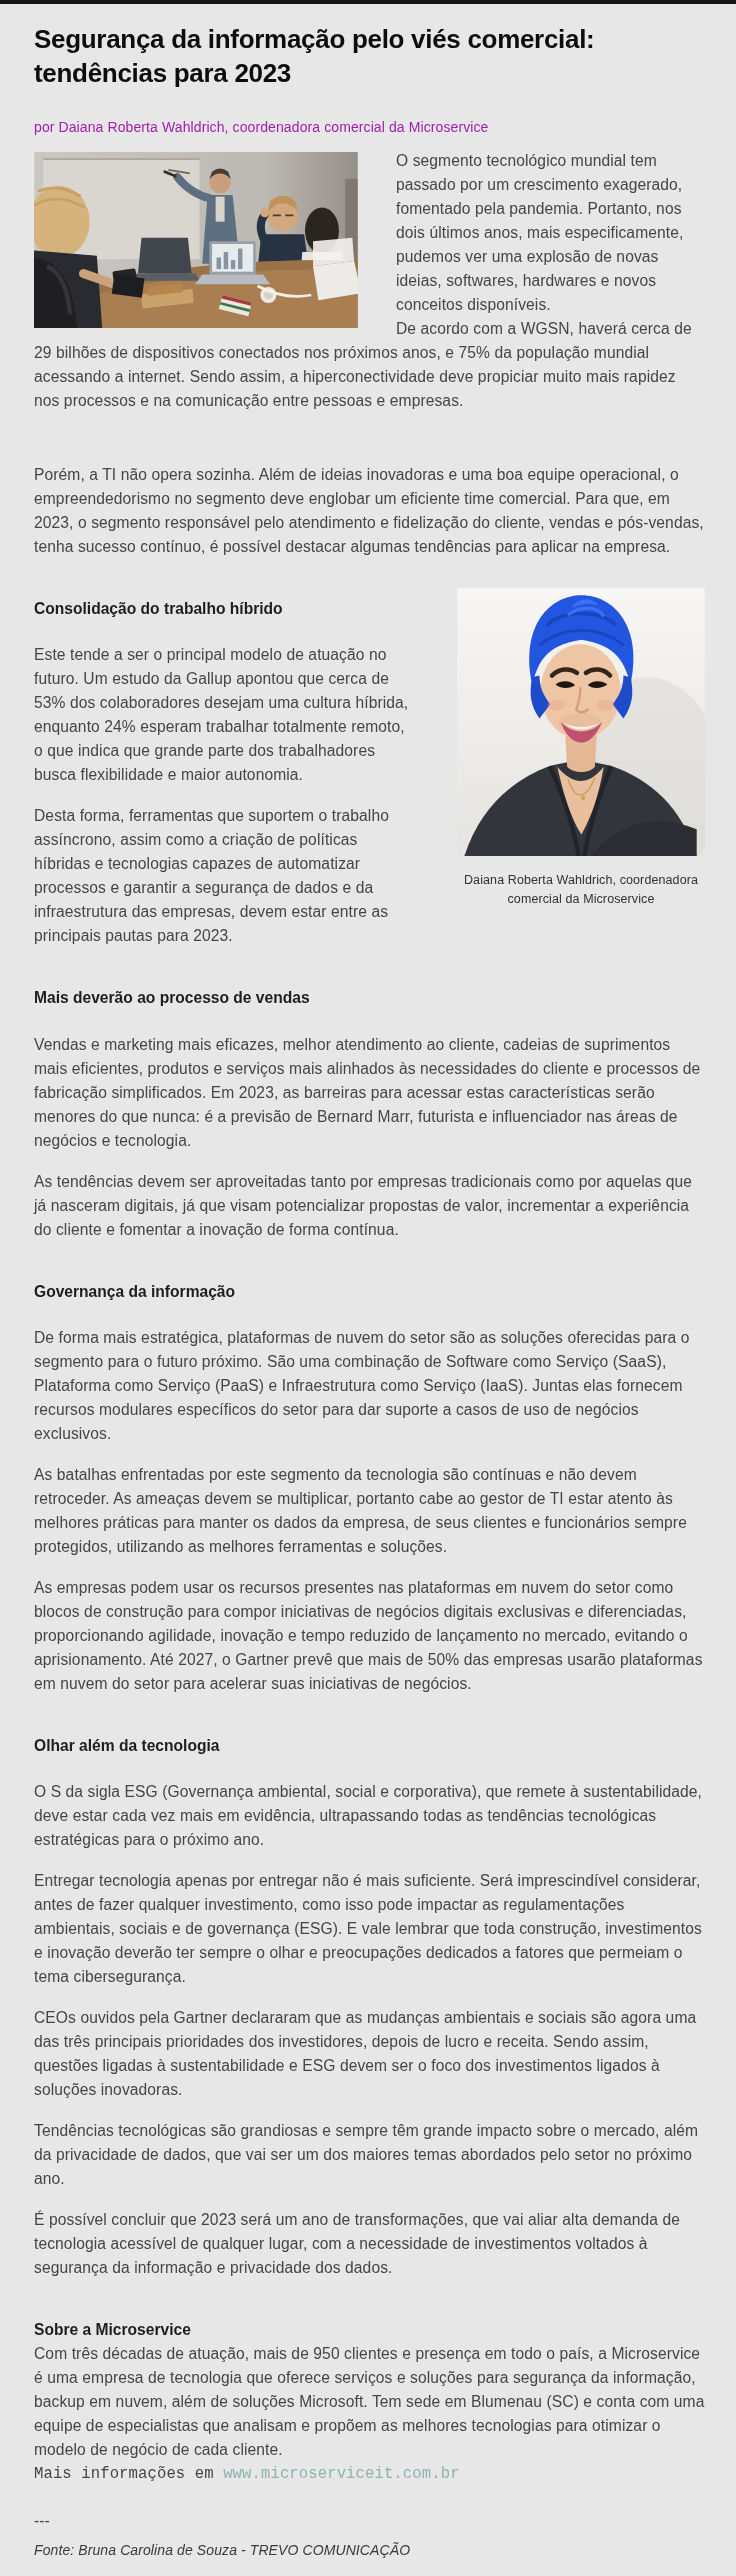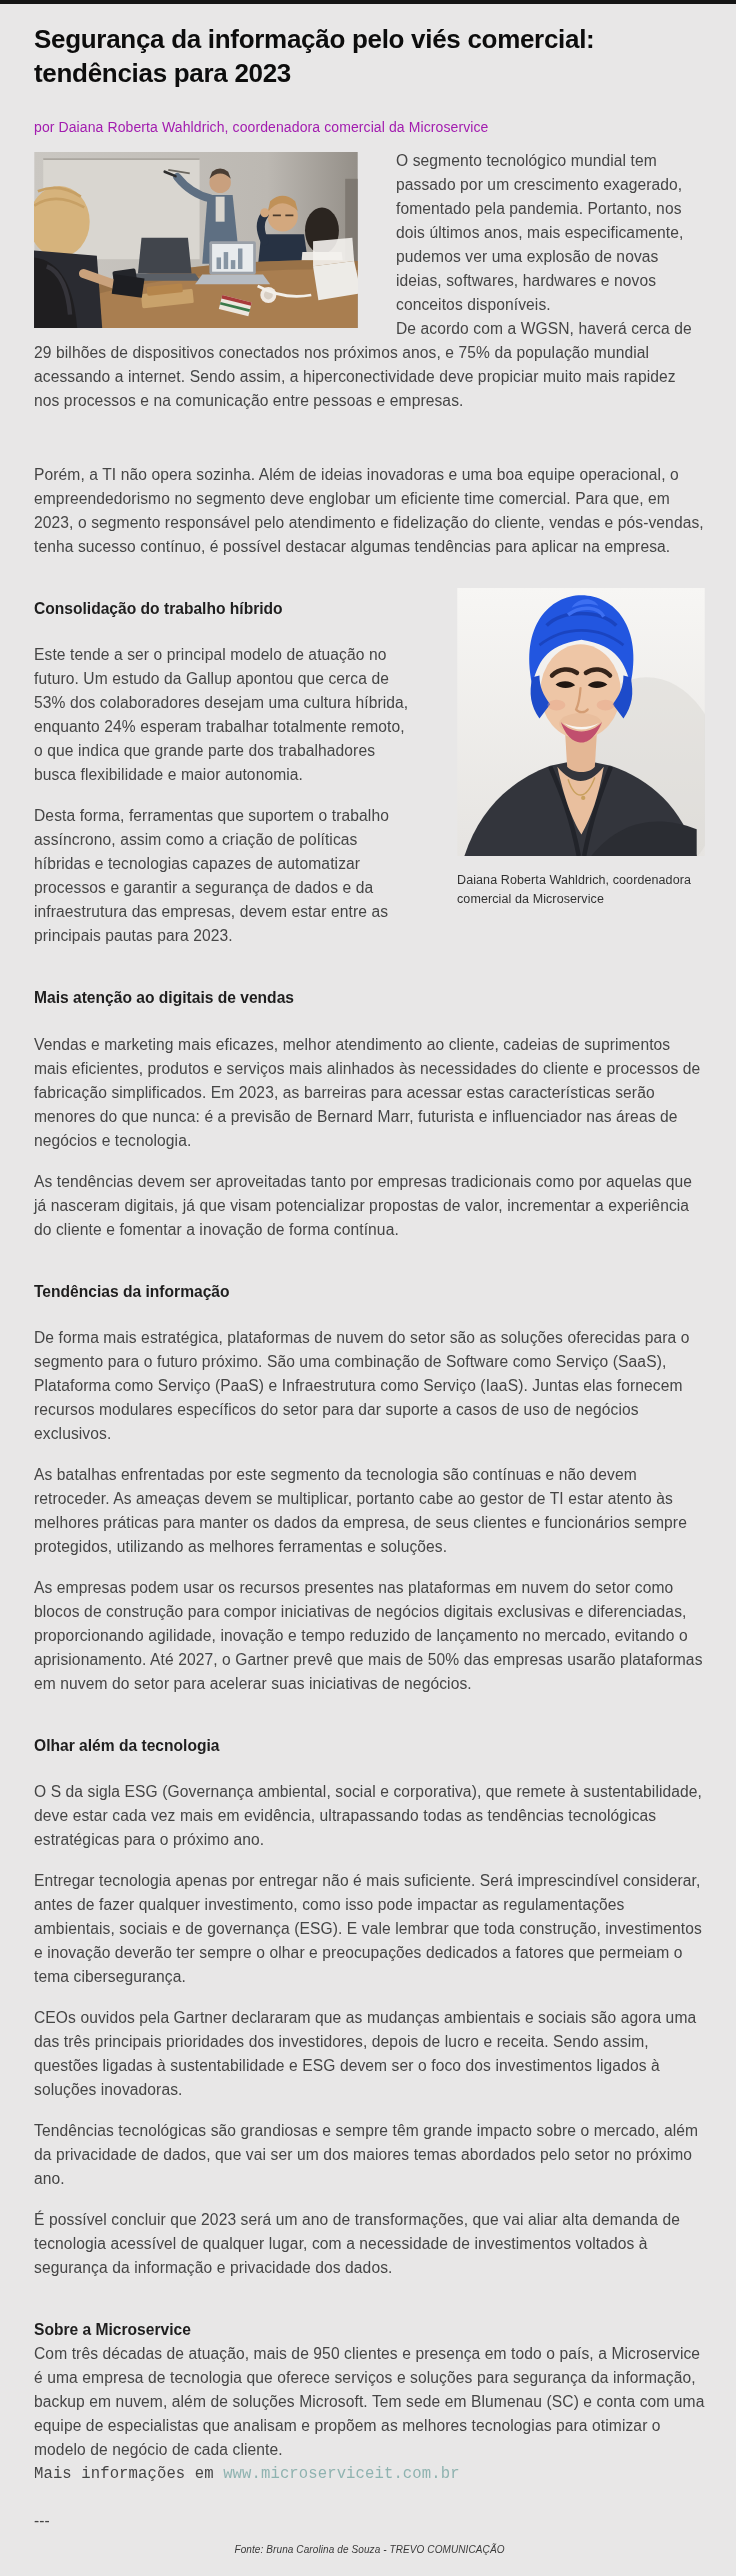--- a/index.html
+++ b/index.html
@@ -11,26 +11,26 @@
   article{display:flow-root;}
   article p{font-size:15.6px;line-height:24px;margin:0 0 17px;letter-spacing:0.1px;}
   p.nogap{margin-bottom:0;}
   p.gap{margin-top:50px;}
   h2{font-size:15.6px;line-height:24px;font-weight:700;color:#1e1e1e;margin:38px 0 22.4px;}
   h2.about-h{margin-bottom:0;}
   p.about-body{margin-bottom:0;}
   p.moreinfo{margin-bottom:0;font-family:Liberation Mono, monospace;}
   .link{color:#8fb3b0;text-decoration:none;cursor:pointer;}
   p.sep{margin:23px 0 0;}
-  p.fonte{font-size:10px;line-height:16px;font-style:italic;color:#3a3a3a;margin:9px 0 0;text-align:center;}
+  p.fonte{font-size:14px;line-height:16px;font-style:italic;color:#3a3a3a;margin:9px 0 0;}
   figure{margin:0;padding:0;}
   .meeting{float:left;width:324px;height:176px;margin:2.7px 38px 0 0;overflow:hidden;}
   .portrait-box{float:right;width:248px;margin:12.5px 0 18px 40px;}
   .portrait{width:248px;height:268px;overflow:hidden;}
-  .caption{font-size:12.5px;line-height:19px;color:#313131;text-align:left;margin-top:14.3px;letter-spacing:0.1px;}
+  .caption{font-size:12.5px;line-height:19px;color:#313131;text-align:center;margin-top:14.3px;letter-spacing:0.1px;}
   svg{display:block;}
 </style>
 </head>
 <body>
 
 <div class="topbar"></div>
 
 <main class="page">
 
   <h1>Segurança da informação pelo viés comercial: tendências para 2023</h1>
@@ -144,25 +144,25 @@
           <ellipse cx="166" cy="131" rx="10" ry="6" fill="#e59f86" opacity="0.4"></ellipse>
         </svg>
       </figure>
       <figcaption class="caption">Daiana Roberta Wahldrich, coordenadora comercial da Microservice</figcaption>
     </aside>
 
     <h2>Consolidação do trabalho híbrido</h2>
     <p>Este tende a ser o principal modelo de atuação no futuro. Um estudo da Gallup apontou que cerca de 53% dos colaboradores desejam uma cultura híbrida, enquanto 24% esperam trabalhar totalmente remoto, o que indica que grande parte dos trabalhadores busca flexibilidade e maior autonomia.</p>
     <p>Desta forma, ferramentas que suportem o trabalho assíncrono, assim como a criação de políticas híbridas e tecnologias capazes de automatizar processos e garantir a segurança de dados e da infraestrutura das empresas, devem estar entre as principais pautas para 2023.</p>
 
-    <h2>Mais atenção ao digitais de vendas</h2>
+    <h2>Mais deverão ao processo de vendas</h2>
     <p>Vendas e marketing mais eficazes, melhor atendimento ao cliente, cadeias de suprimentos mais eficientes, produtos e serviços mais alinhados às necessidades do cliente e processos de fabricação simplificados. Em 2023, as barreiras para acessar estas características serão menores do que nunca: é a previsão de Bernard Marr, futurista e influenciador nas áreas de negócios e tecnologia.</p>
     <p>As tendências devem ser aproveitadas tanto por empresas tradicionais como por aquelas que já nasceram digitais, já que visam potencializar propostas de valor, incrementar a experiência do cliente e fomentar a inovação de forma contínua.</p>
 
-    <h2>Tendências da informação</h2>
+    <h2>Governança da informação</h2>
     <p>De forma mais estratégica, plataformas de nuvem do setor são as soluções oferecidas para o segmento para o futuro próximo. São uma combinação de Software como Serviço (SaaS), Plataforma como Serviço (PaaS) e Infraestrutura como Serviço (IaaS). Juntas elas fornecem recursos modulares específicos do setor para dar suporte a casos de uso de negócios exclusivos.</p>
     <p>As batalhas enfrentadas por este segmento da tecnologia são contínuas e não devem retroceder. As ameaças devem se multiplicar, portanto cabe ao gestor de TI estar atento às melhores práticas para manter os dados da empresa, de seus clientes e funcionários sempre protegidos, utilizando as melhores ferramentas e soluções.</p>
     <p>As empresas podem usar os recursos presentes nas plataformas em nuvem do setor como blocos de construção para compor iniciativas de negócios digitais exclusivas e diferenciadas, proporcionando agilidade, inovação e tempo reduzido de lançamento no mercado, evitando o aprisionamento. Até 2027, o Gartner prevê que mais de 50% das empresas usarão plataformas em nuvem do setor para acelerar suas iniciativas de negócios.</p>
 
     <h2>Olhar além da tecnologia</h2>
     <p>O S da sigla ESG (Governança ambiental, social e corporativa), que remete à sustentabilidade, deve estar cada vez mais em evidência, ultrapassando todas as tendências tecnológicas estratégicas para o próximo ano.</p>
     <p>Entregar tecnologia apenas por entregar não é mais suficiente. Será imprescindível considerar, antes de fazer qualquer investimento, como isso pode impactar as regulamentações ambientais, sociais e de governança (ESG). E vale lembrar que toda construção, investimentos e inovação deverão ter sempre o olhar e preocupações dedicados a fatores que permeiam o tema cibersegurança.</p>
     <p>CEOs ouvidos pela Gartner declararam que as mudanças ambientais e sociais são agora uma das três principais prioridades dos investidores, depois de lucro e receita. Sendo assim, questões ligadas à sustentabilidade e ESG devem ser o foco dos investimentos ligados à soluções inovadoras.</p>
     <p>Tendências tecnológicas são grandiosas e sempre têm grande impacto sobre o mercado, além da privacidade de dados, que vai ser um dos maiores temas abordados pelo setor no próximo ano.</p>
     <p>É possível concluir que 2023 será um ano de transformações, que vai aliar alta demanda de tecnologia acessível de qualquer lugar, com a necessidade de investimentos voltados à segurança da informação e privacidade dos dados.</p>

